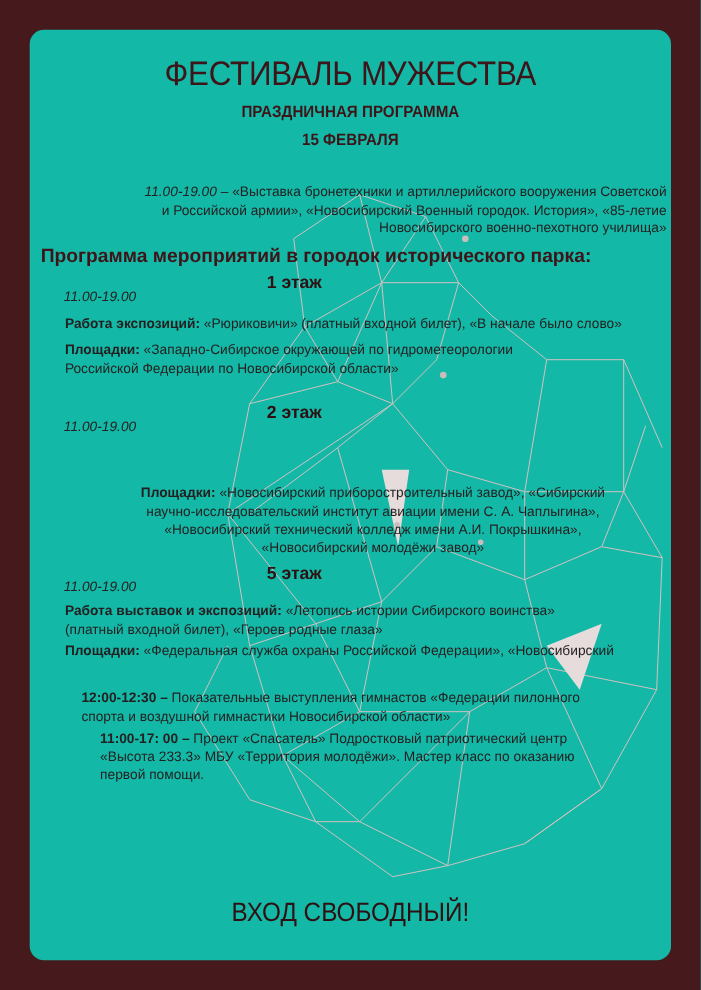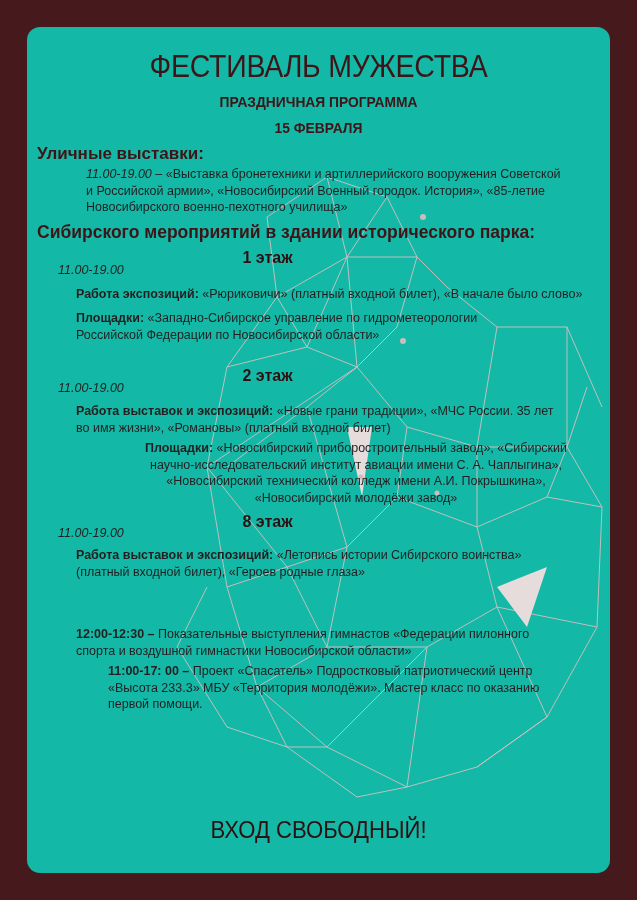--- a/index.html
+++ b/index.html
@@ -53,31 +53,32 @@
   .floor {
     position: absolute; left: 0; width: 481px;
     text-align: center; font-size: 16px; color: #2e1012;
     font-weight: bold;
   }
   .time {
     position: absolute; left: 31px;
     font-size: 12.5px; font-style: italic; color: #222;
   }
   .para {
-    position: absolute; left: 33px; width: 560px;
+    position: absolute; left: 16px; width: 560px;
     font-size: 12.5px; line-height: 16.5px; color: #231f20;
     white-space: nowrap;
     transform-origin: left top;
     padding-left: 16px;
   }
   .para b { color: #231f20; }
   .street {
     position: absolute; left: 59px; width: 520px;
     font-size: 12.5px; line-height: 16.5px; color: #231f20;
     white-space: nowrap;
+    text-align: right;
   }
   .street i { font-style: italic; }
   .line { display: block; }
   .free {
     position: absolute; left: 0; width: 583px; top: 789px;
     text-align: center; font-size: 24px; color: #2e1012;
     transform: scaleX(0.92);
   }
 </style>
 </head>
@@ -109,62 +110,58 @@
       <circle cx="410" cy="466" r="2.5"></circle>
     </g>
   </svg>
 
   <div class="content">
 
     <div class="title">ФЕСТИВАЛЬ МУЖЕСТВА</div>
     <div class="subtitle">ПРАЗДНИЧНАЯ ПРОГРАММА</div>
     <div class="date">15 ФЕВРАЛЯ</div>
 
-    <div class="h2" style="top:117px;">Уличные выставки:</div>
     <div class="street" style="top:139px; left:59px;">
       <span class="line"><i>11.00-19.00</i><span> – </span><span>«Выставка бронетехники и артиллерийского вооружения Советской</span></span>
       <span class="line">и Российской армии», «Новосибирский Военный городок. История», «85-летие</span>
       <span class="line">Новосибирского военно-пехотного училища»</span>
     </div>
 
-    <div class="h2" style="top:195px; font-size:17.5px;">Сибирского мероприятий в здании исторического парка:</div>
+    <div class="h2" style="top:195px; font-size:17.5px;">Программа мероприятий в городок исторического парка:</div>
 
     <div class="floor" style="top:222px;">1 этаж</div>
     <div class="time" style="top:236px;">11.00-19.00</div>
     <div class="para" style="top:259px;">
       <span class="line"><b>Работа экспозиций:</b><span> «Рюриковичи» (платный входной билет), «В начале было слово»</span></span>
     </div>
     <div class="para" style="top:283px;">
-      <span class="line"><b>Площадки:</b><span> «Западно-Сибирское управление по гидрометеорологии</span></span>
+      <span class="line"><b>Площадки:</b><span> «Западно-Сибирское окружающей по гидрометеорологии</span></span>
       <span class="line">Российской Федерации по Новосибирской области»</span>
     </div>
 
     <div class="floor" style="top:340px;">2 этаж</div>
     <div class="time" style="top:354px;">11.00-19.00</div>
-    <div class="para" style="top:376px;">
-      <span class="line"><b>Работа выставок и экспозиций:</b><span> «Новые грани традиции», «МЧС России. 35 лет</span></span>
-      <span class="line">во имя жизни», «Романовы» (платный входной билет)</span>
-    </div>
     <div class="para" style="top:413px;text-align:center;">
       <span class="line"><b>Площадки:</b><span> «Новосибирский приборостроительный завод», «Сибирский</span></span>
       <span class="line">научно-исследовательский институт авиации имени С. А. Чаплыгина»,</span>
       <span class="line">«Новосибирский технический колледж имени А.И. Покрышкина»,</span>
       <span class="line">«Новосибирский молодёжи завод»</span>
     </div>
 
-    <div class="floor" style="top:486px;">8 этаж</div>
+    <div class="floor" style="top:486px;">5 этаж</div>
     <div class="time" style="top:499px;">11.00-19.00</div>
     <div class="para" style="top:520px;">
       <span class="line"><b>Работа выставок и экспозиций:</b><span> «Летопись истории Сибирского воинства»</span></span>
       <span class="line">(платный входной билет), «Героев родные глаза»</span>
     </div>
     <div class="para" style="top:556px;">
+      <span class="line"><b>Площадки:</b><span> «Федеральная служба охраны Российской Федерации», «Новосибирский</span></span>
     </div>
 
-    <div class="para" style="top:599px;">
+    <div class="para" style="top:599px;margin-left:15px;">
       <span class="line"><b>12:00-12:30 –</b><span> Показательные выступления гимнастов «Федерации пилонного</span></span>
       <span class="line">спорта и воздушной гимнастики Новосибирской области»</span>
     </div>
     <div class="para" style="top:636px;margin-left:32px;">
       <span class="line"><b>11:00-17: 00 –</b><span> Проект «Спасатель» Подростковый патриотический центр</span></span>
       <span class="line">«Высота 233.3» МБУ «Территория молодёжи». Мастер класс по оказанию</span>
       <span class="line">первой помощи.</span>
     </div>
 
     <div class="free">ВХОД СВОБОДНЫЙ!</div>

